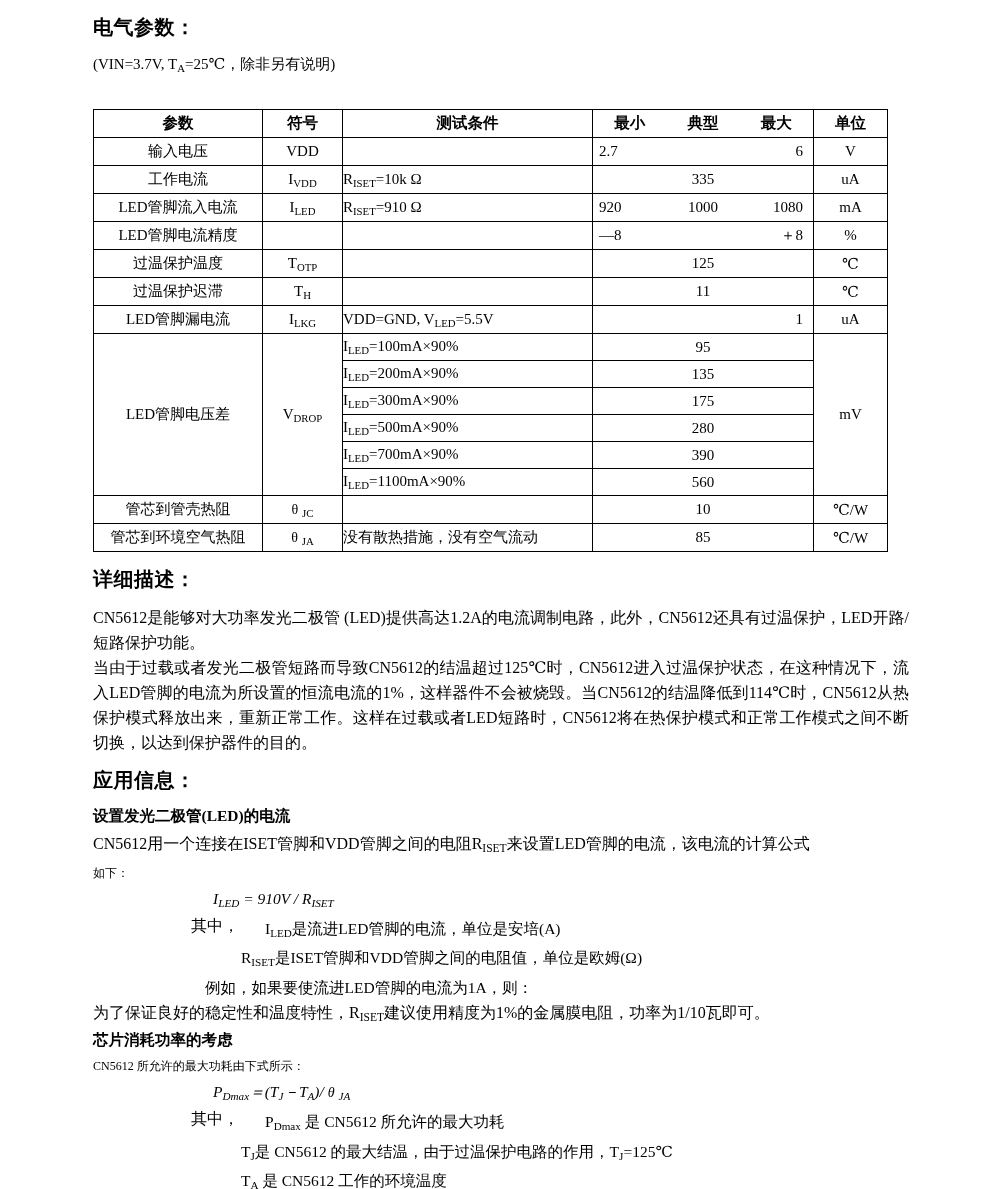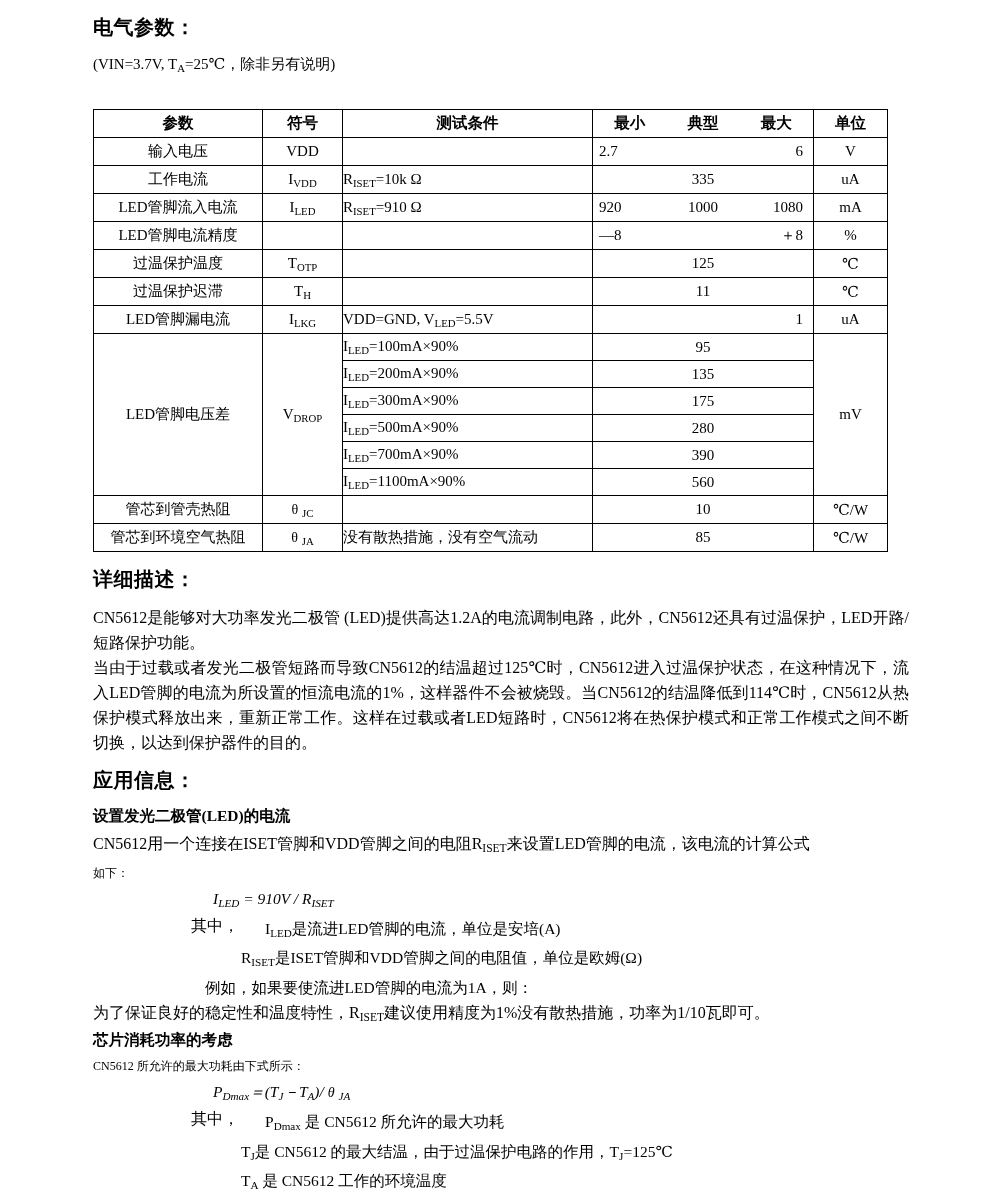--- a/index.html
+++ b/index.html
@@ -393,21 +393,21 @@
     </div>
 
     <p class="formula ind-5">
       R<sub>ISET</sub>是ISET管脚和VDD管脚之间的电阻值，单位是欧姆(Ω)
     </p>
 
     <p class="formula ind-7">例如，如果要使流进LED管脚的电流为1A，则：</p>
 
 
     <p class="body-text">
-      <span>为了保证良好的稳定性和温度特性，R</span><sub>ISET</sub><span>建议使用精度为1%没有散热措施，功率为1/10瓦即可。</span>
+      <span>为了保证良好的稳定性和温度特性，R</span><sub>ISET</sub><span>建议使用精度为1%的金属膜电阻，功率为1/10瓦即可。</span>
     </p>
 
     <h2 class="sub-title">芯片消耗功率的考虑</h2>
     <div style="height:3px"></div>
     <p class="plain">CN5612 所允许的最大功耗由下式所示：</p>
 
     <p class="formula ind-1">
       P<sub>Dmax</sub>＝(T<sub>J</sub>－T<sub>A</sub>)/ <span class="sym-theta">θ</span> <sub>JA</sub>
     </p>
 

